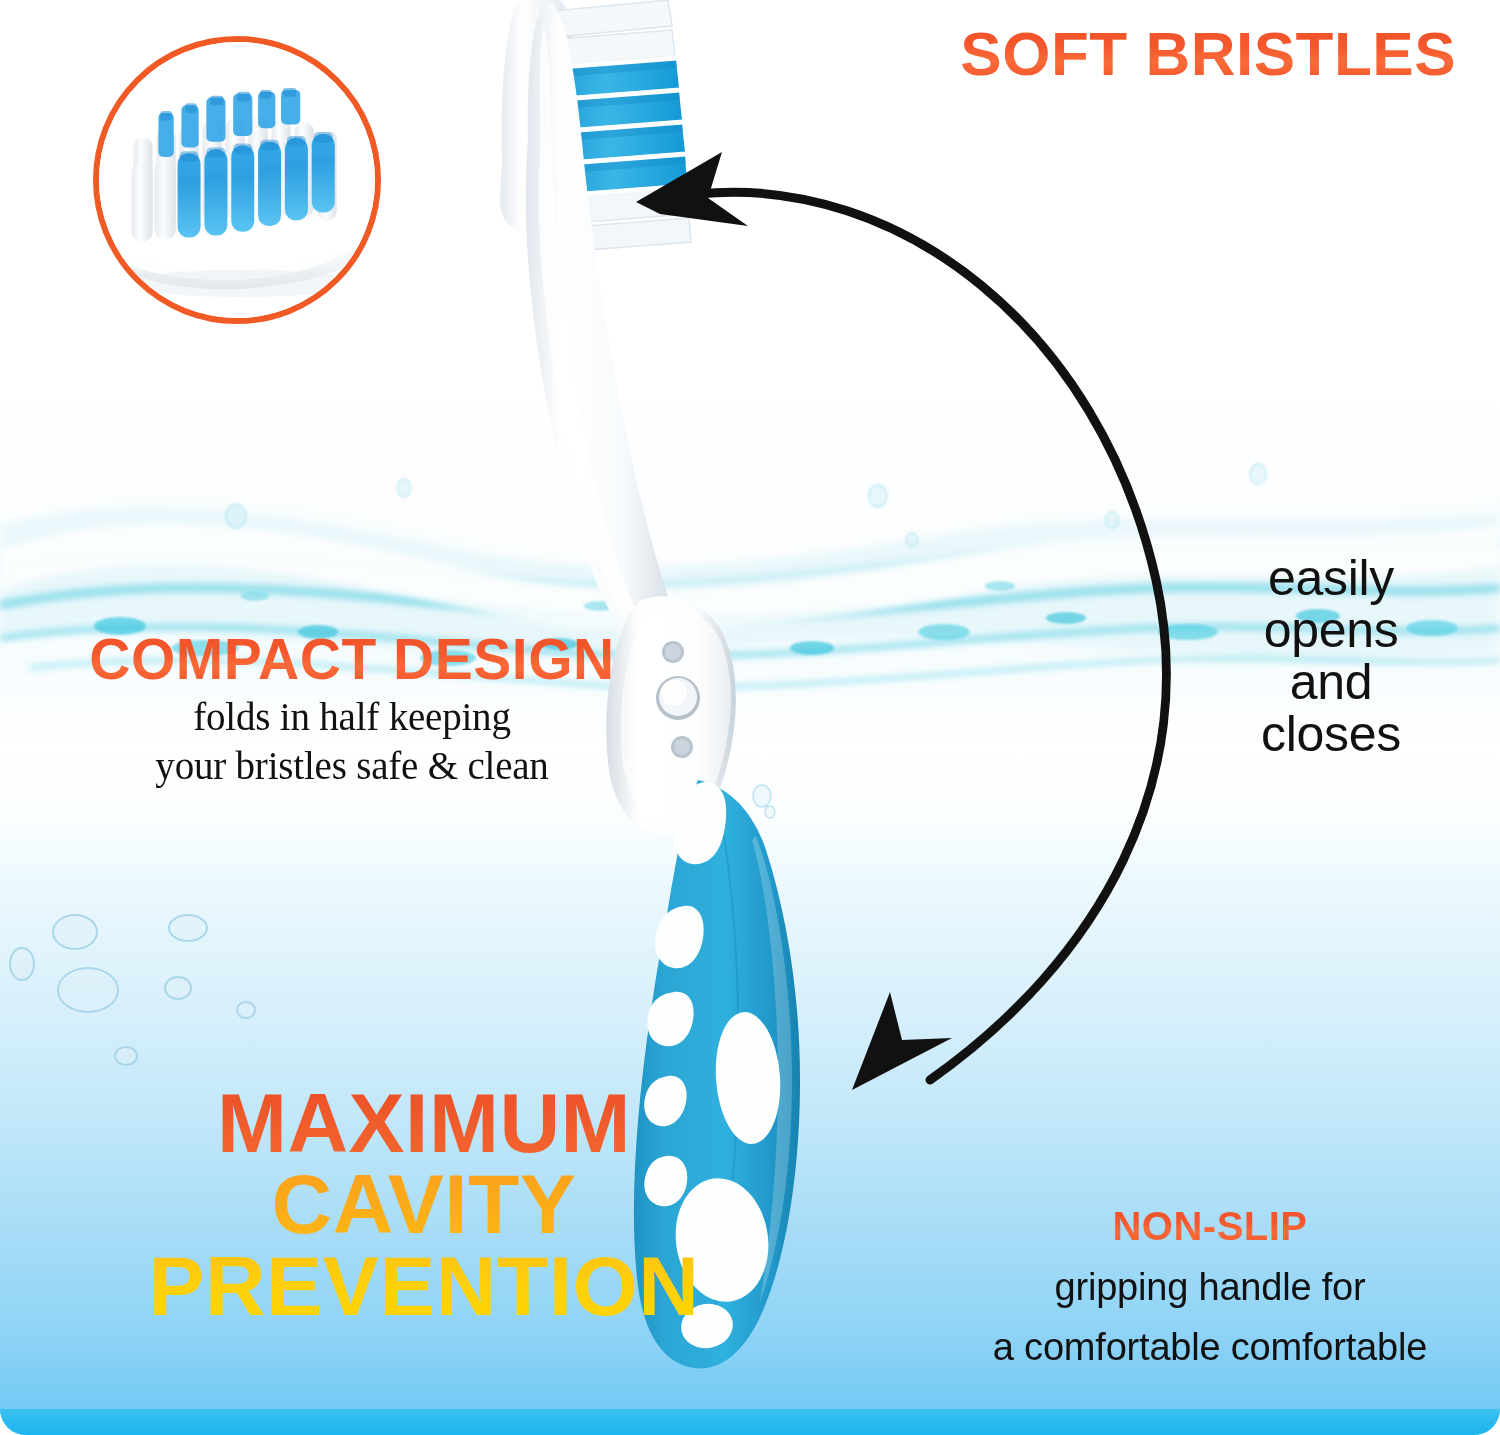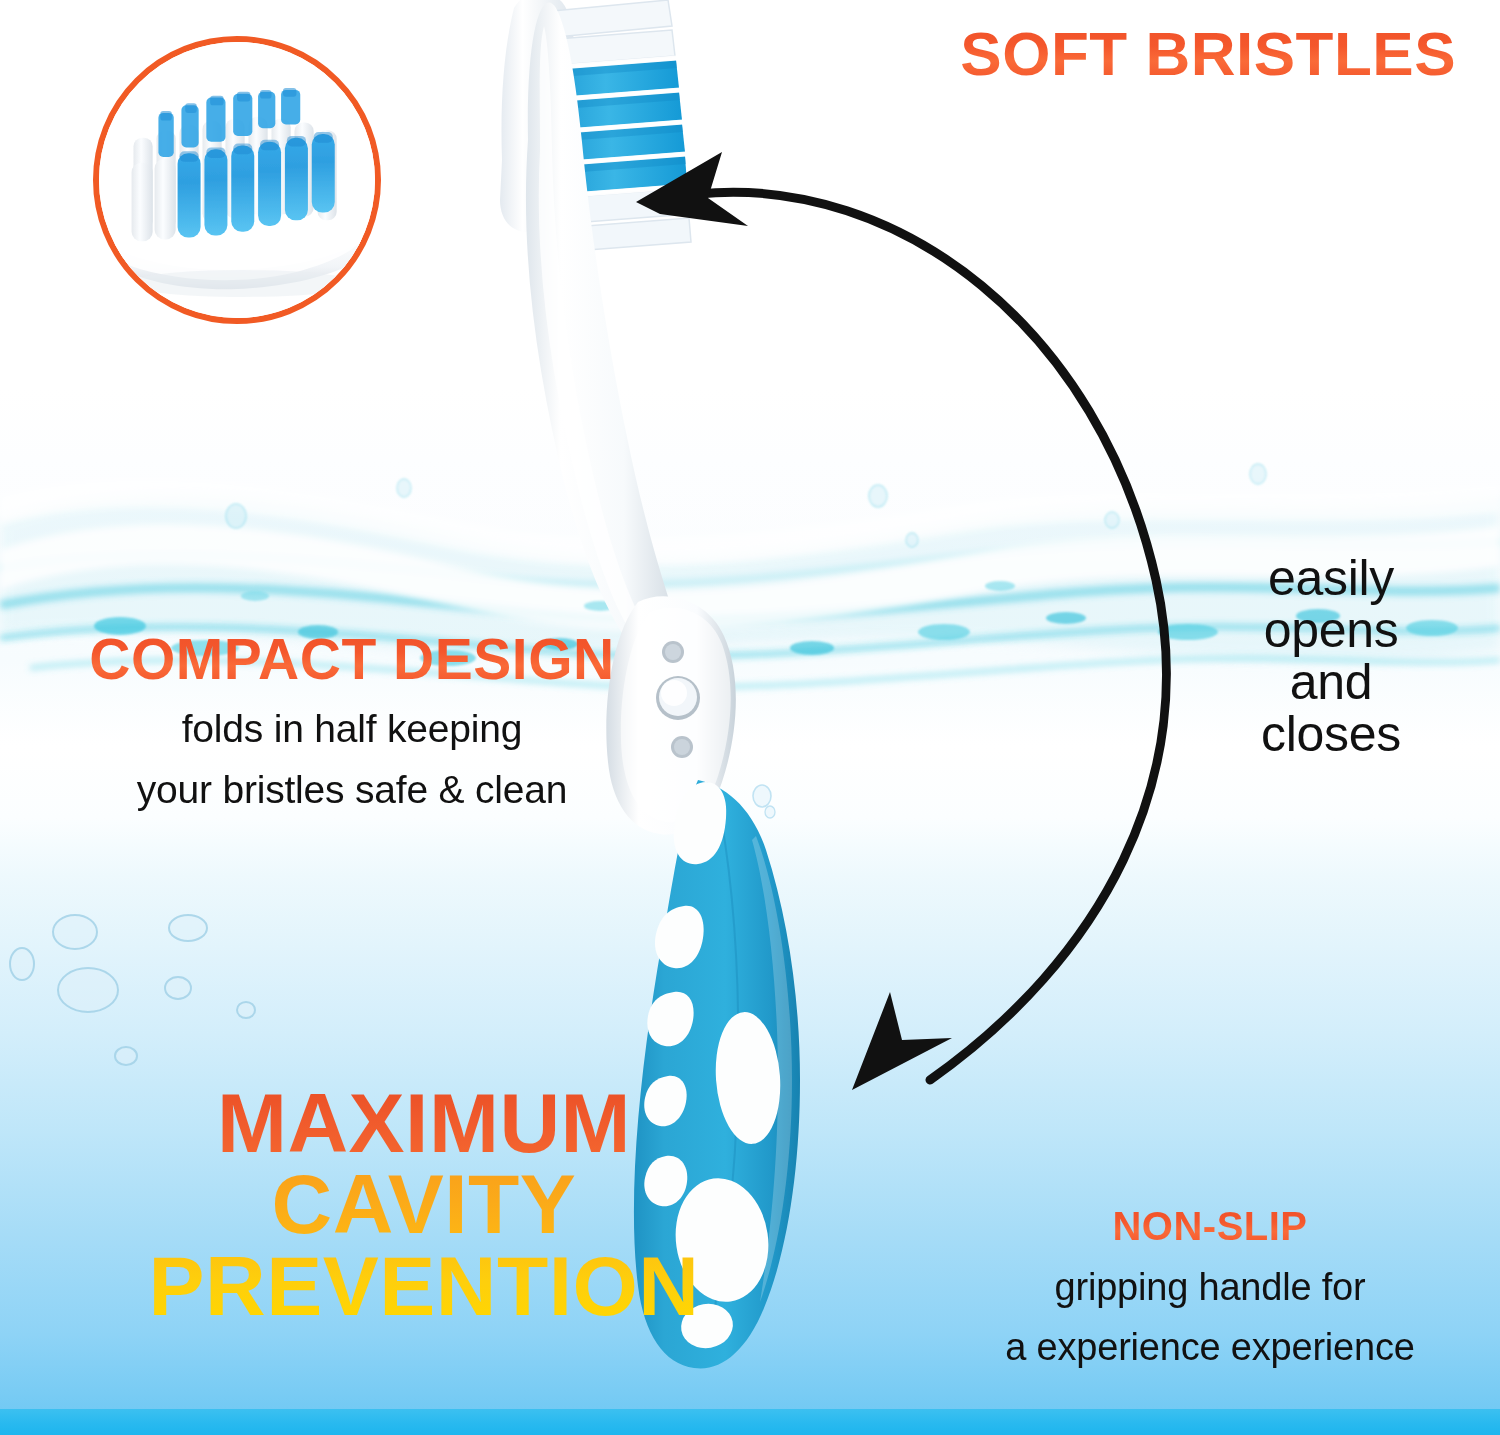--- a/index.html
+++ b/index.html
@@ -8,20 +8,21 @@
     font-family:"Liberation Sans", sans-serif;
     background:#ffffff;
   }
   #stage{
     position:relative;width:1500px;height:1435px;overflow:hidden;
     background:linear-gradient(to bottom,
        #ffffff 0%, #ffffff 27%, #fdfeff 32%,
        #f7fcfe 46%, #ffffff 52%, #fbfeff 57%,
        #eef9fd 61%, #e2f4fc 66%, #d3eefb 72%,
        #bee6f9 79%, #a6dcf7 86%, #8ed3f6 93%, #6fc8f3 99%, #5ec4f2 100%);
+    border-radius:26px;
   }
 
   
   .splash{position:absolute;left:0;width:1500px;pointer-events:none;}
   #splashBand{top:400px;height:330px;}
   #bottomStrip{
     position:absolute;left:0;bottom:0;width:1500px;height:26px;
     background:linear-gradient(to bottom,#37bff0 0%, #23b8ef 55%, #18b4ee 100%);
     opacity:.92;
   }
@@ -59,21 +60,21 @@
     letter-spacing:-0.2px;
   }
 
   #softBristles{
     position:absolute;right:44px;top:22px;text-align:right;
     font-size:62px;white-space:nowrap;
   }
 
   #compactBlock{position:absolute;left:42px;top:622px;width:620px;text-align:center;}
   #compactBlock .hl{font-size:57px;margin-top:8px;}
-  #compactBlock .sub{font-size:39px;margin-top:20px;}
+  #compactBlock .sub{font-size:39px;margin-top:8px;font-family:Liberation Serif, serif;}
 
   #easilyBlock{
     position:absolute;left:1186px;top:552px;width:290px;text-align:center;
     color:#111;font-size:50px;line-height:1.04;letter-spacing:-0.3px;
   }
 
   #maxBlock{position:absolute;left:84px;top:1044px;width:680px;text-align:center;}
   #maxBlock .line{font-weight:bold;letter-spacing:.5px;line-height:.97;
     background-clip:text;-webkit-background-clip:text;
     color:transparent;-webkit-text-fill-color:transparent;}
@@ -421,17 +422,17 @@
 
   <div id="maxBlock">
     <div class="line l1">MAXIMUM</div>
     <div class="line l2">CAVITY</div>
     <div class="line l3">PREVENTION</div>
   </div>
 
   <div id="nonslipBlock">
     <div class="hl orange-hl">NON-SLIP</div>
     <div class="sub">gripping handle for</div>
-    <div class="sub">a experience experience</div>
+    <div class="sub">a comfortable comfortable</div>
   </div>
 
   <div id="bottomStrip"></div>
 </div>
 
 </body></html>

